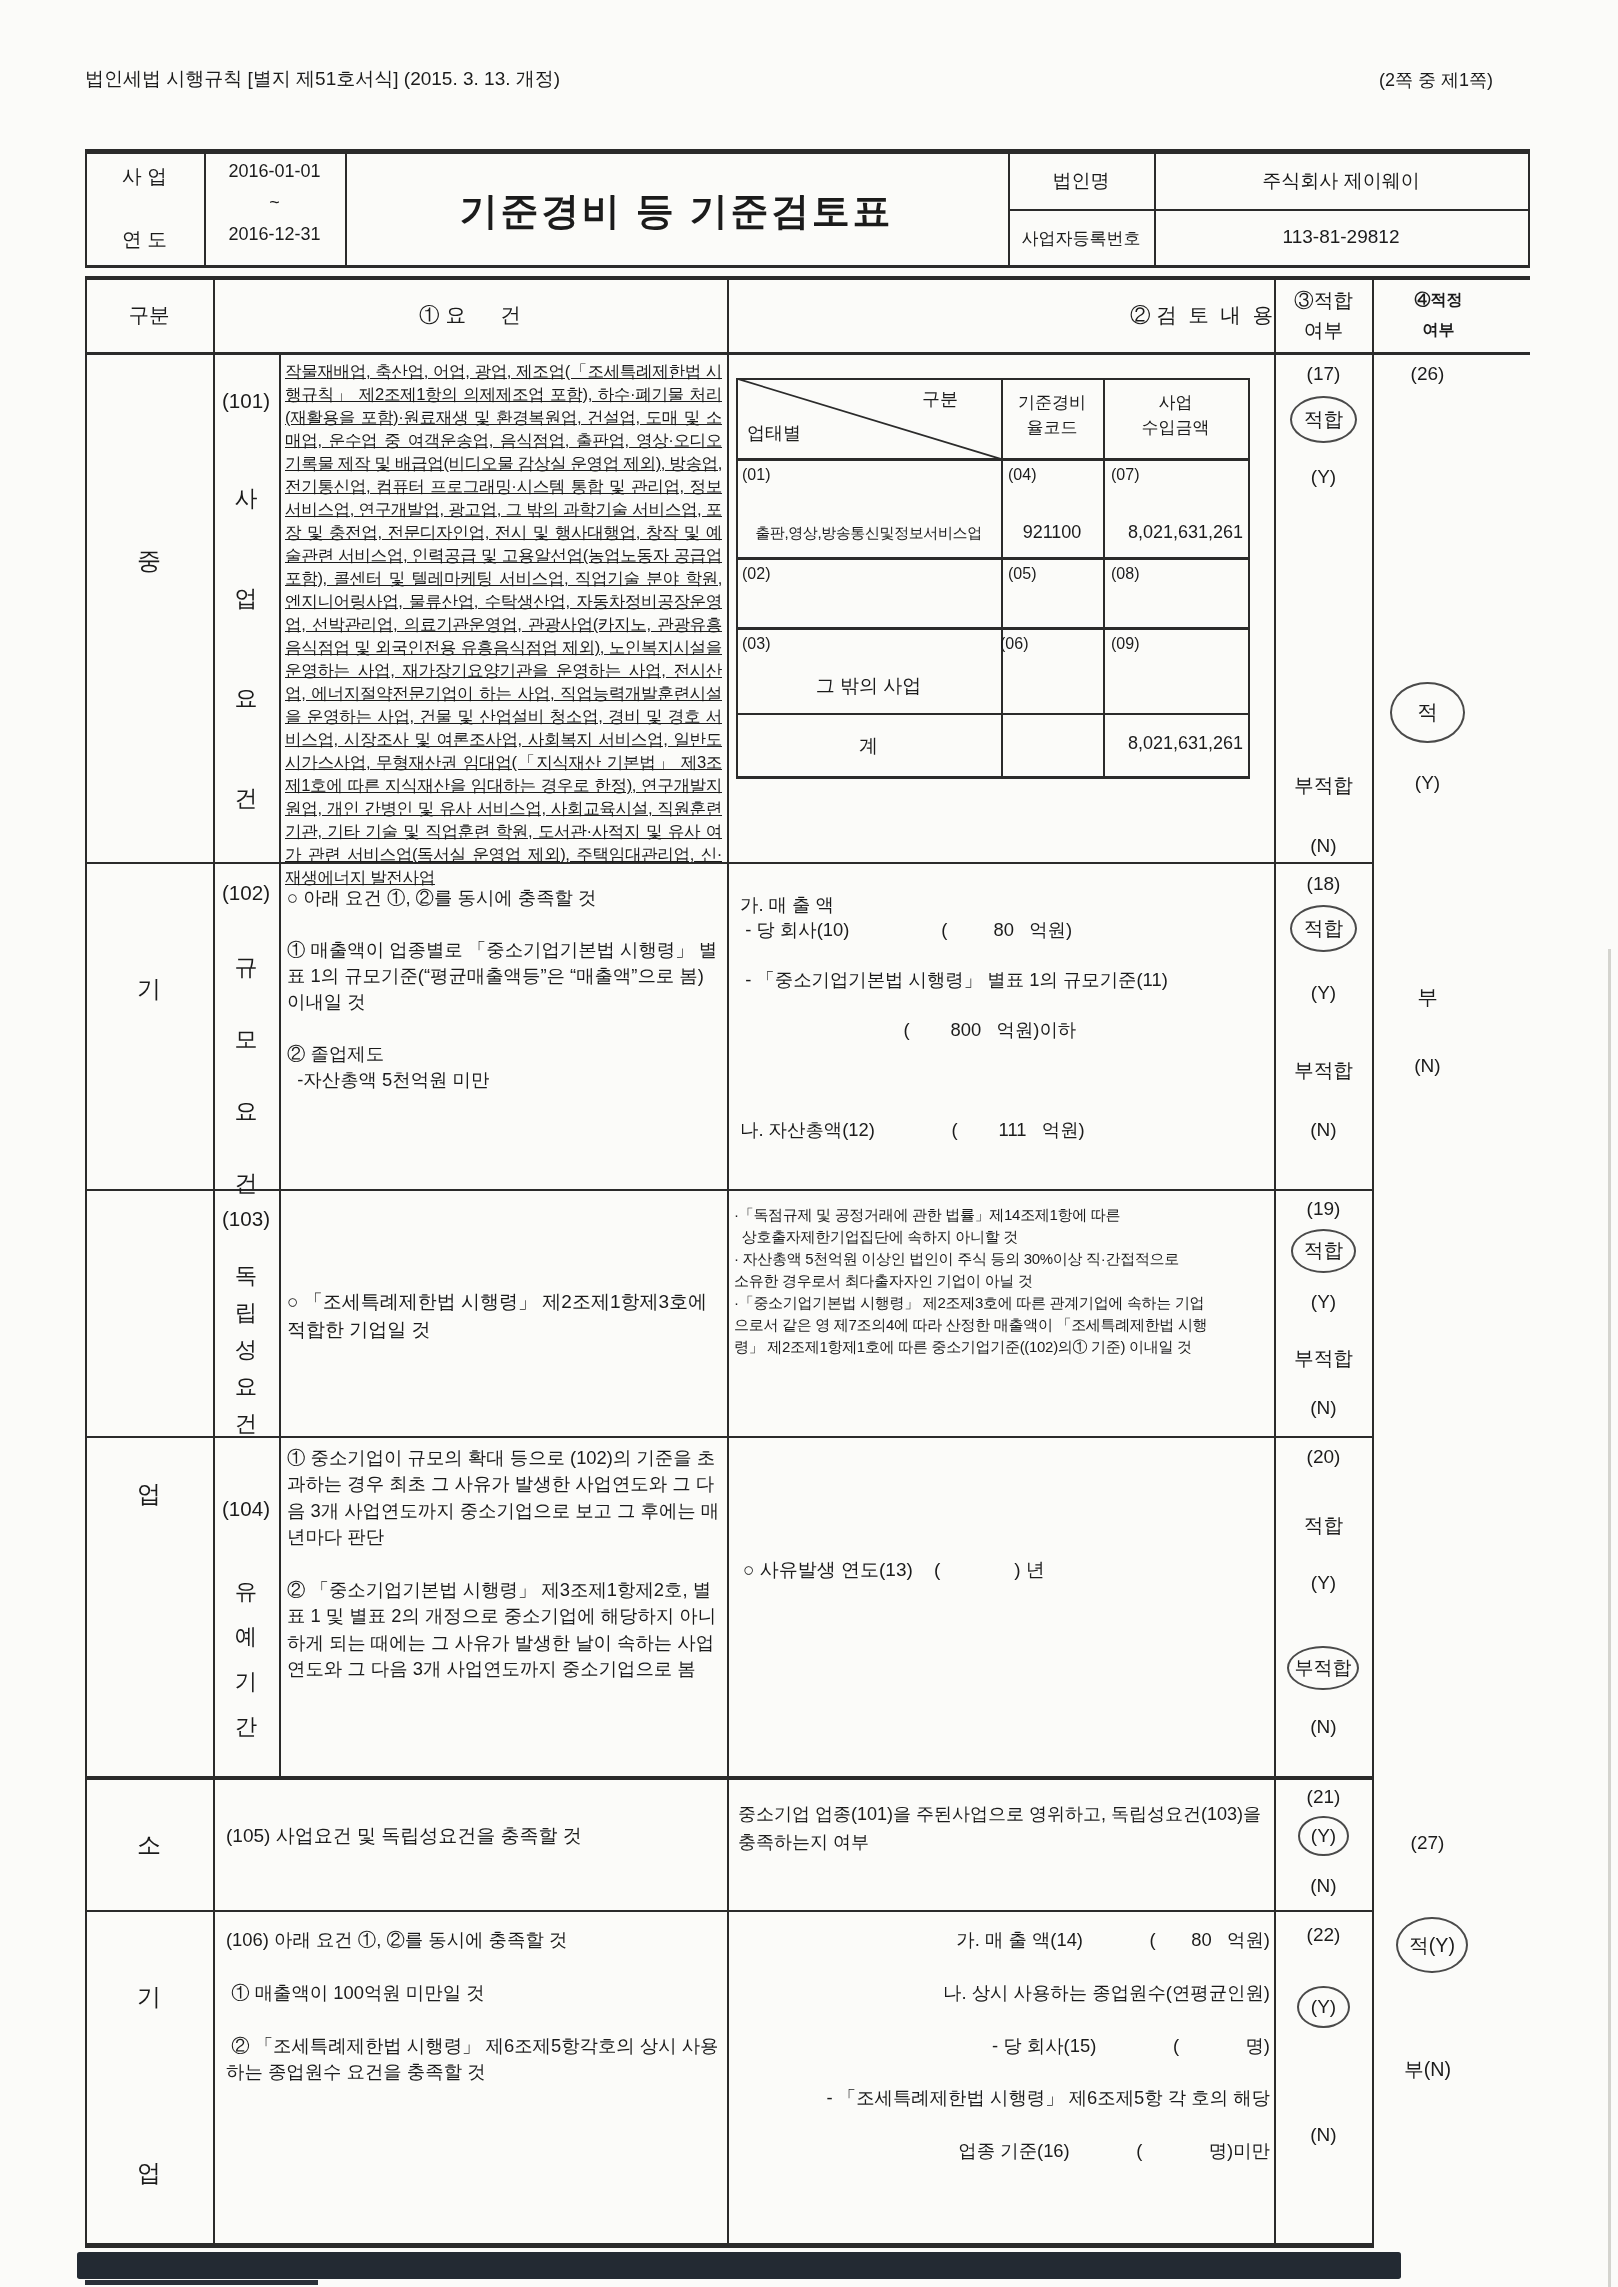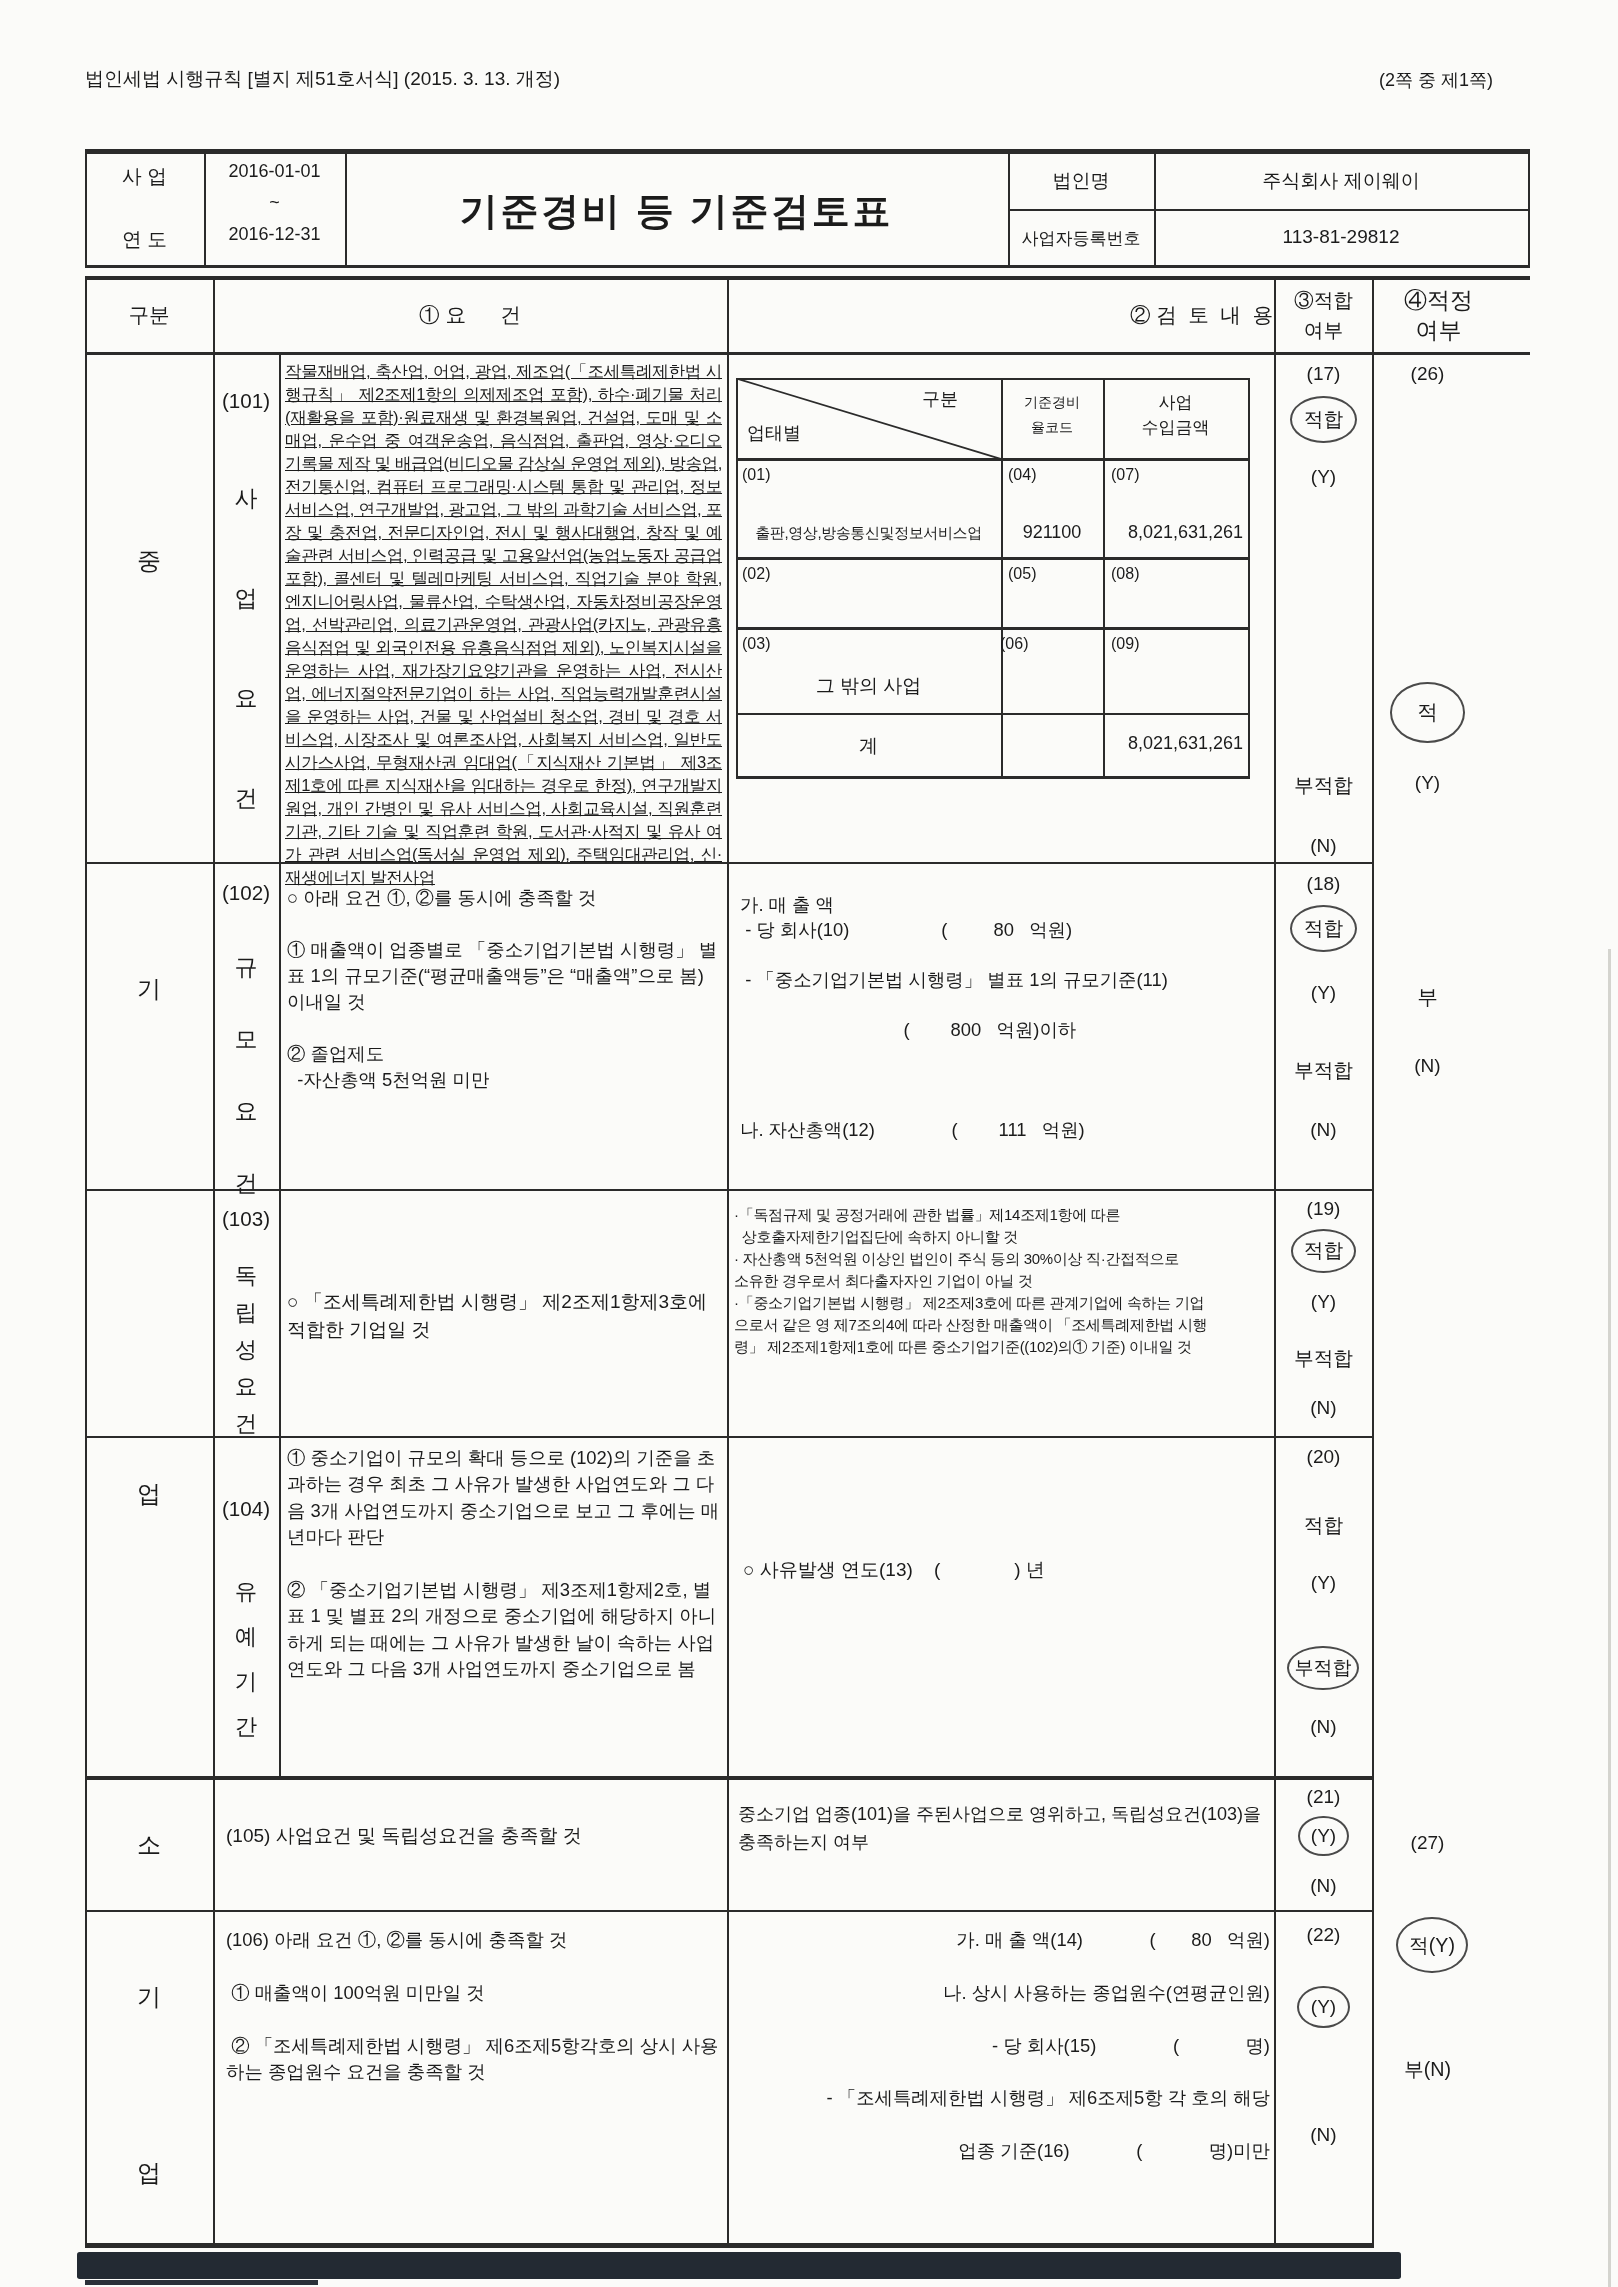--- a/index.html
+++ b/index.html
@@ -60,21 +60,21 @@
   <div class="ln" style="left:279px;top:352px;width:1.8px;height:1424px;"></div>
   <div class="ln" style="left:727px;top:276px;width:1.8px;height:1972px;"></div>
   <div class="ln" style="left:1274px;top:276px;width:1.8px;height:1972px;"></div>
   <div class="ln" style="left:1372px;top:276px;width:1.8px;height:1972px;"></div>
 
   <div class="t c" style="left:85px;top:301px;width:128px;font-size:20.6px;">구분</div>
   <div class="t c pre" style="left:213px;top:301px;width:514px;font-size:20.6px;">① 요      건</div>
   <div class="t c pre" style="left:727px;top:301px;width:546px;font-size:20.6px;text-align:right;">② 검  토  내  용</div>
   <div class="t c pre" style="left:1274px;top:285px;width:99px;font-size:19.7px;line-height:30px;">③적합
 여부</div>
-  <div class="t c pre" style="left:1372px;top:285px;width:133px;font-size:23px;line-height:30px;">④적정
+  <div class="t c pre" style="left:1372px;top:285px;width:133px;font-size:16px;line-height:30px;font-weight:bold;">④적정
 여부</div>
 
   <div class="t c" style="left:85px;top:545px;width:128px;font-size:24px;">중</div>
   <div class="t c" style="left:85px;top:973px;width:128px;font-size:24px;">기</div>
   <div class="t c" style="left:85px;top:1478px;width:128px;font-size:24px;">업</div>
 
   <div class="t c" style="left:85px;top:1829px;width:128px;font-size:24px;">소</div>
   <div class="t c" style="left:85px;top:1981px;width:128px;font-size:24px;">기</div>
   <div class="t c" style="left:85px;top:2157px;width:128px;font-size:24px;">업</div>
 
@@ -93,21 +93,21 @@
   <div class="ln" style="left:1103px;top:378px;width:1.8px;height:399px;"></div>
   <div class="ln" style="left:736px;top:458px;width:514px;height:2.7px;"></div>
   <div class="ln" style="left:736px;top:557px;width:514px;height:2.7px;"></div>
   <div class="ln" style="left:736px;top:627px;width:514px;height:2.7px;"></div>
   <div class="ln" style="left:736px;top:713px;width:514px;height:1.8px;"></div>
   <svg style="left:736px;top:378px;" width="267" height="82" viewBox="0 0 298 92">
     <line x1="1" y1="1" x2="297" y2="91" stroke="#2b2b2b" stroke-width="2"></line>
   </svg>
   <div class="t" style="left:922px;top:387px;width:72px;font-size:18px;">구분</div>
   <div class="t" style="left:747px;top:421px;width:90px;font-size:18px;">업태별</div>
-  <div class="t c pre" style="left:1001px;top:390px;width:102px;font-size:14px;line-height:25px;">기준경비
+  <div class="t c pre" style="left:1001px;top:390px;width:102px;font-size:17px;line-height:25px;">기준경비
 율코드</div>
   <div class="t c pre" style="left:1103px;top:390px;width:145px;font-size:17px;line-height:25px;">사업
 수입금액</div>
 
   <div class="t small" style="left:742px;top:466px;">(01)</div>
   <div class="t c" style="left:736px;top:524px;width:265px;font-size:15px;letter-spacing:-0.4px;">출판,영상,방송통신및정보서비스업</div>
   <div class="t small" style="left:1008px;top:466px;">(04)</div>
   <div class="t c" style="left:1001px;top:522px;width:102px;font-size:18px;">921100</div>
   <div class="t small" style="left:1111px;top:466px;">(07)</div>
   <div class="t r" style="left:1103px;top:522px;width:140px;font-size:18px;">8,021,631,261</div>

